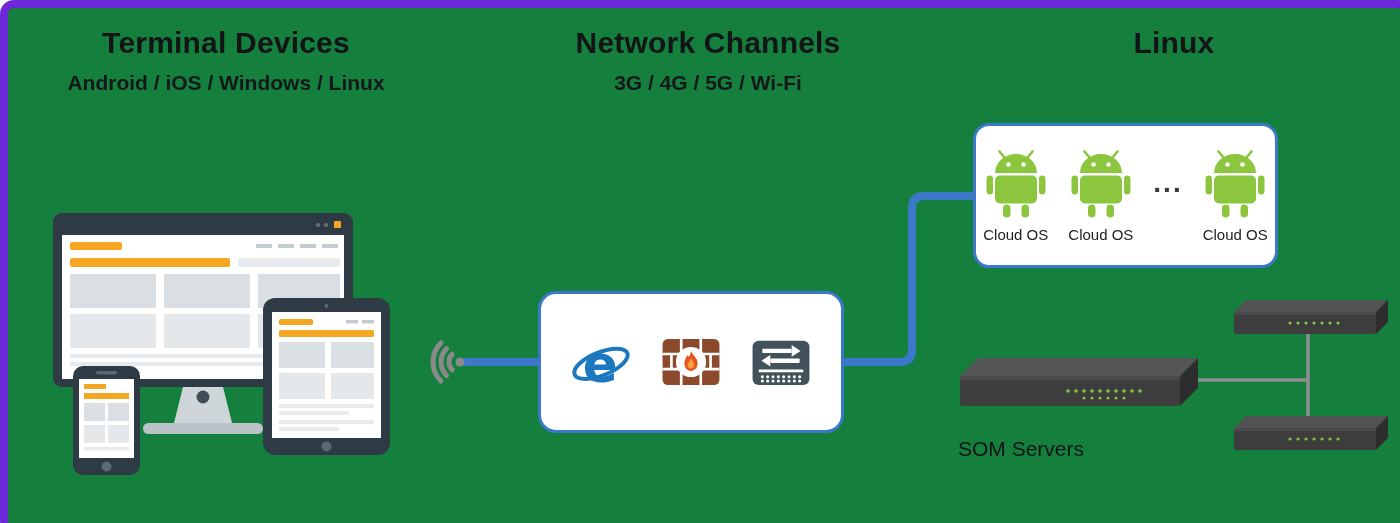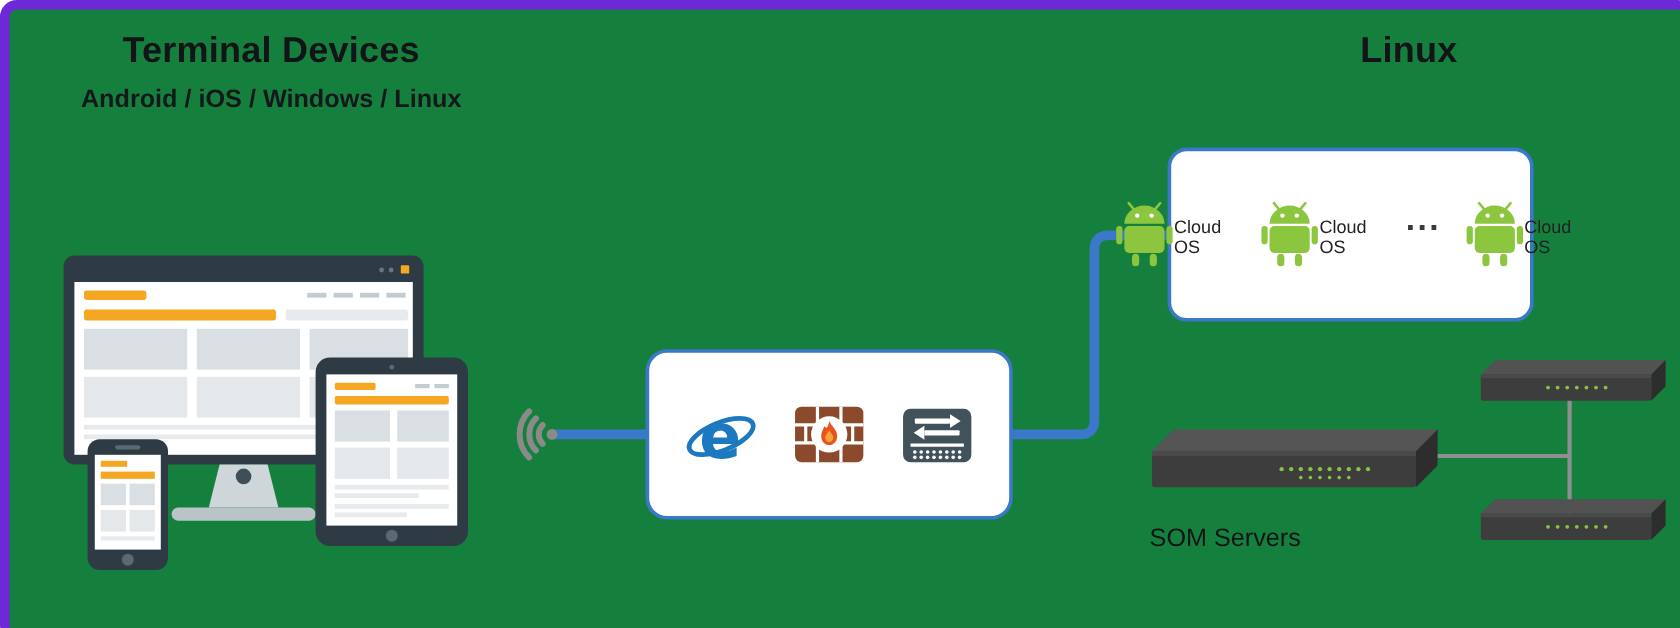--- a/index.html
+++ b/index.html
@@ -23,37 +23,41 @@
     background:#fff;border:3px solid #3b78c9;border-radius:18px;
     display:flex;align-items:center;justify-content:center;gap:26px;
     box-sizing:border-box;
   }
   #cloud-box{
     left:965px;top:115px;width:305px;height:145px;
     background:#fff;border:3px solid #3b78c9;border-radius:16px;
     display:flex;align-items:center;justify-content:center;gap:20px;
     box-sizing:border-box;
   }
-  .android-unit{display:flex;flex-direction:row;align-items:center;}
+  .android-unit{display:flex;flex-direction:column;align-items:center;}
   .android-label{margin-top:5px;font-size:15px;color:#222;}
   .ellipsis{font-size:28px;font-weight:700;color:#3a3a3a;margin-bottom:26px;letter-spacing:2px;}
 
   #som-label{
     left:950px;top:429px;width:242px;text-align:left;
     font-size:21px;color:#121417;
   }
 </style>
 </head>
 <body>
 
 <div id="canvas">
 
   <div class="section-header" id="terminal-header">
     <div class="section-title">Terminal Devices</div>
     <div class="section-subtitle">Android / iOS / Windows / Linux</div>
+  </div>
+  <div class="section-header" id="network-header">
+    <div class="section-title">Network Channels</div>
+    <div class="section-subtitle">3G / 4G / 5G / Wi-Fi</div>
   </div>
   <div class="section-header" id="cloud-header">
     <div class="section-title">Linux</div>
   </div>
 
   <svg class="layer" width="1396" height="519" viewBox="0 0 1396 519">
     <path d="M453 354 H535" stroke="#3b78c9" stroke-width="8" fill="none" stroke-linecap="round"></path>
     <path d="M834 354 H892 Q904 354 904 342 V200 Q904 188 916 188 H968" stroke="#3b78c9" stroke-width="8" fill="none" stroke-linecap="round"></path>
     <path d="M1186 372 H1300" stroke="#8f8f8f" stroke-width="3.5" fill="none"></path>
     <path d="M1300 308 V432" stroke="#8f8f8f" stroke-width="3.5" fill="none"></path>

